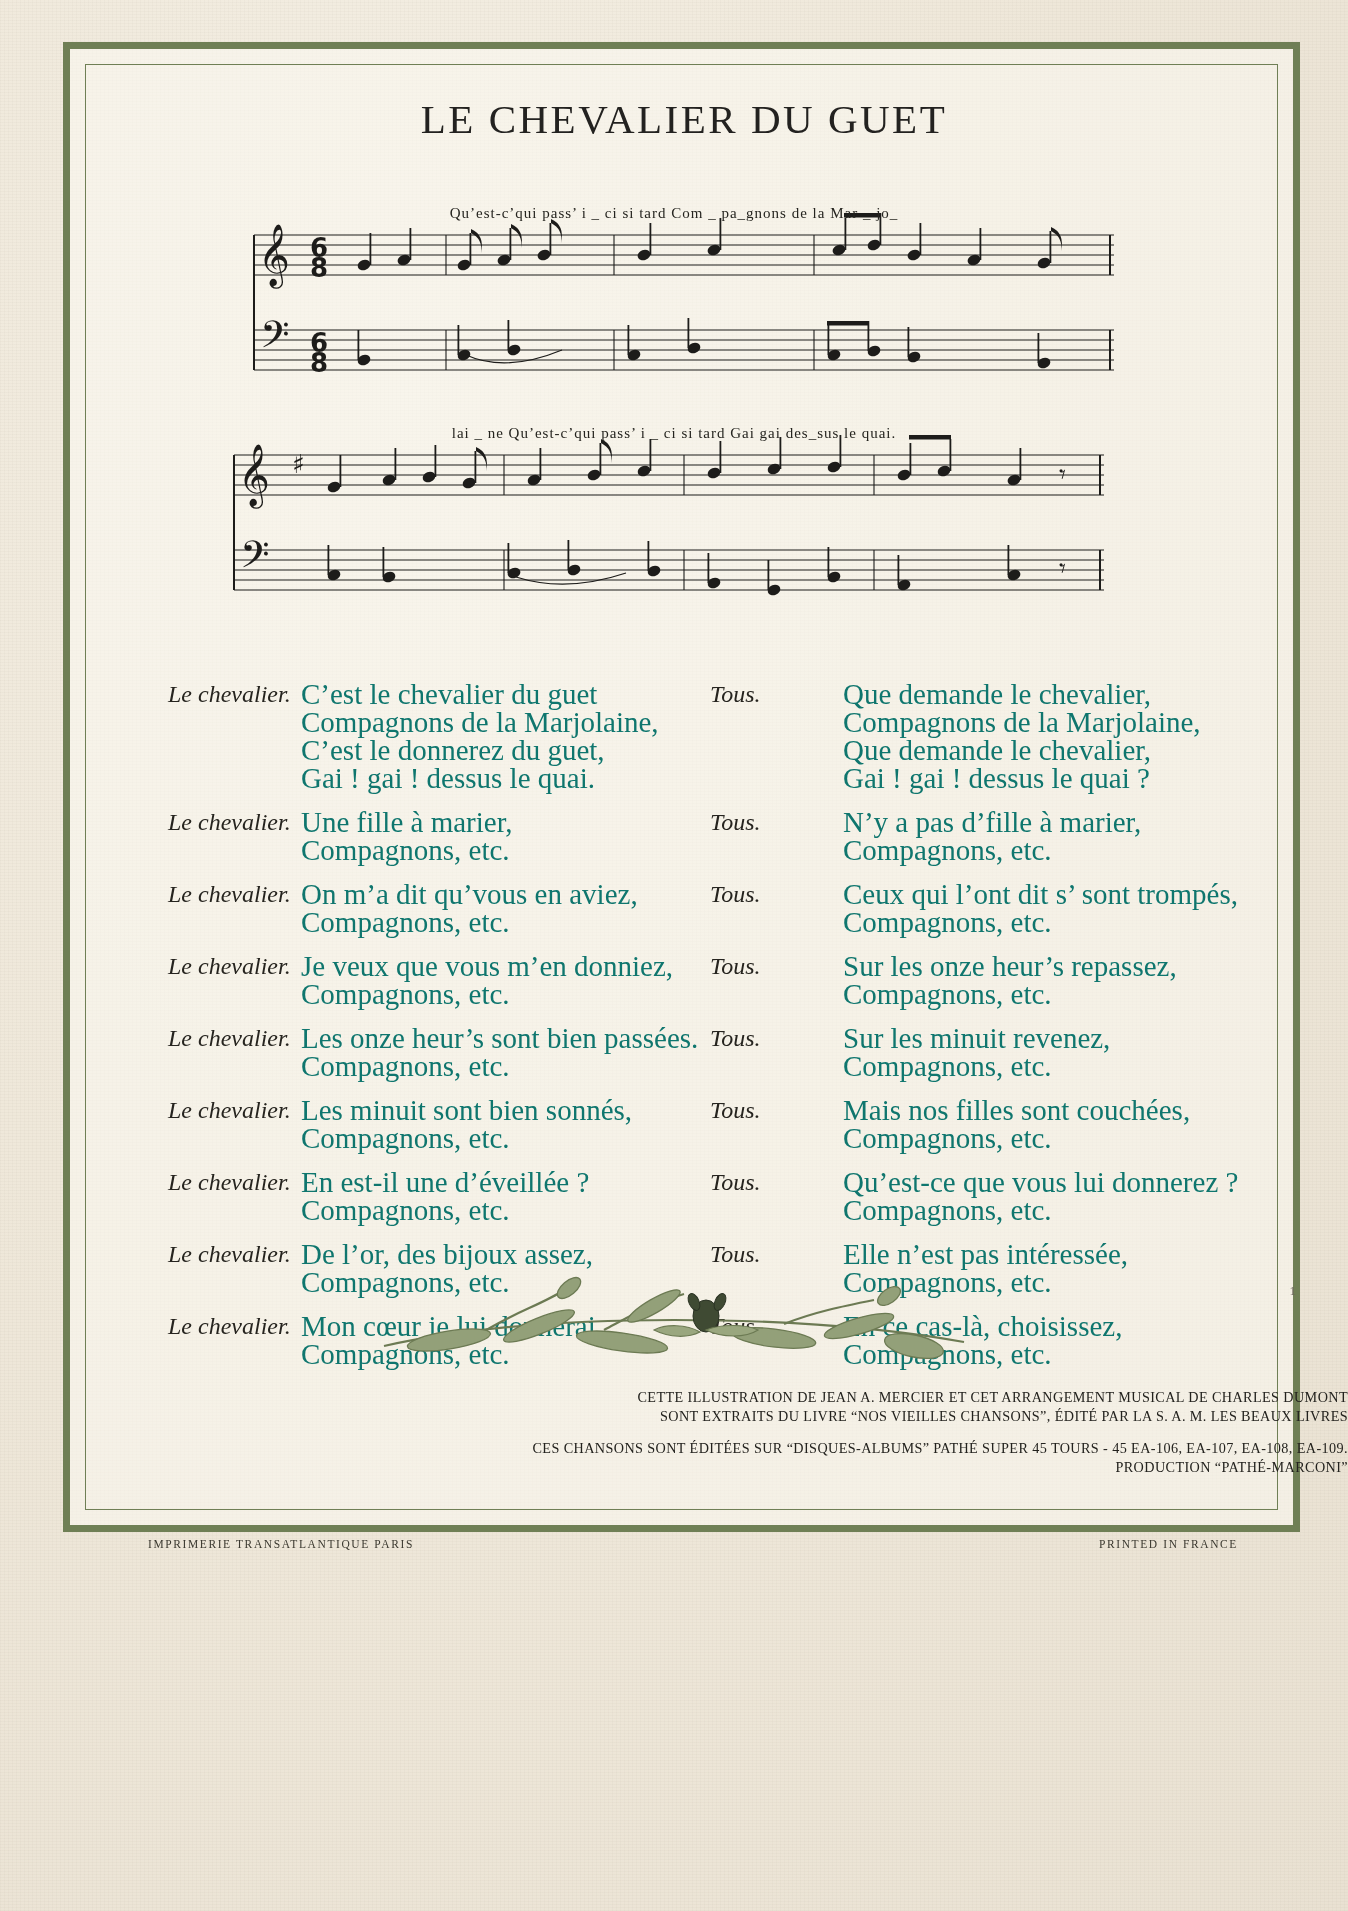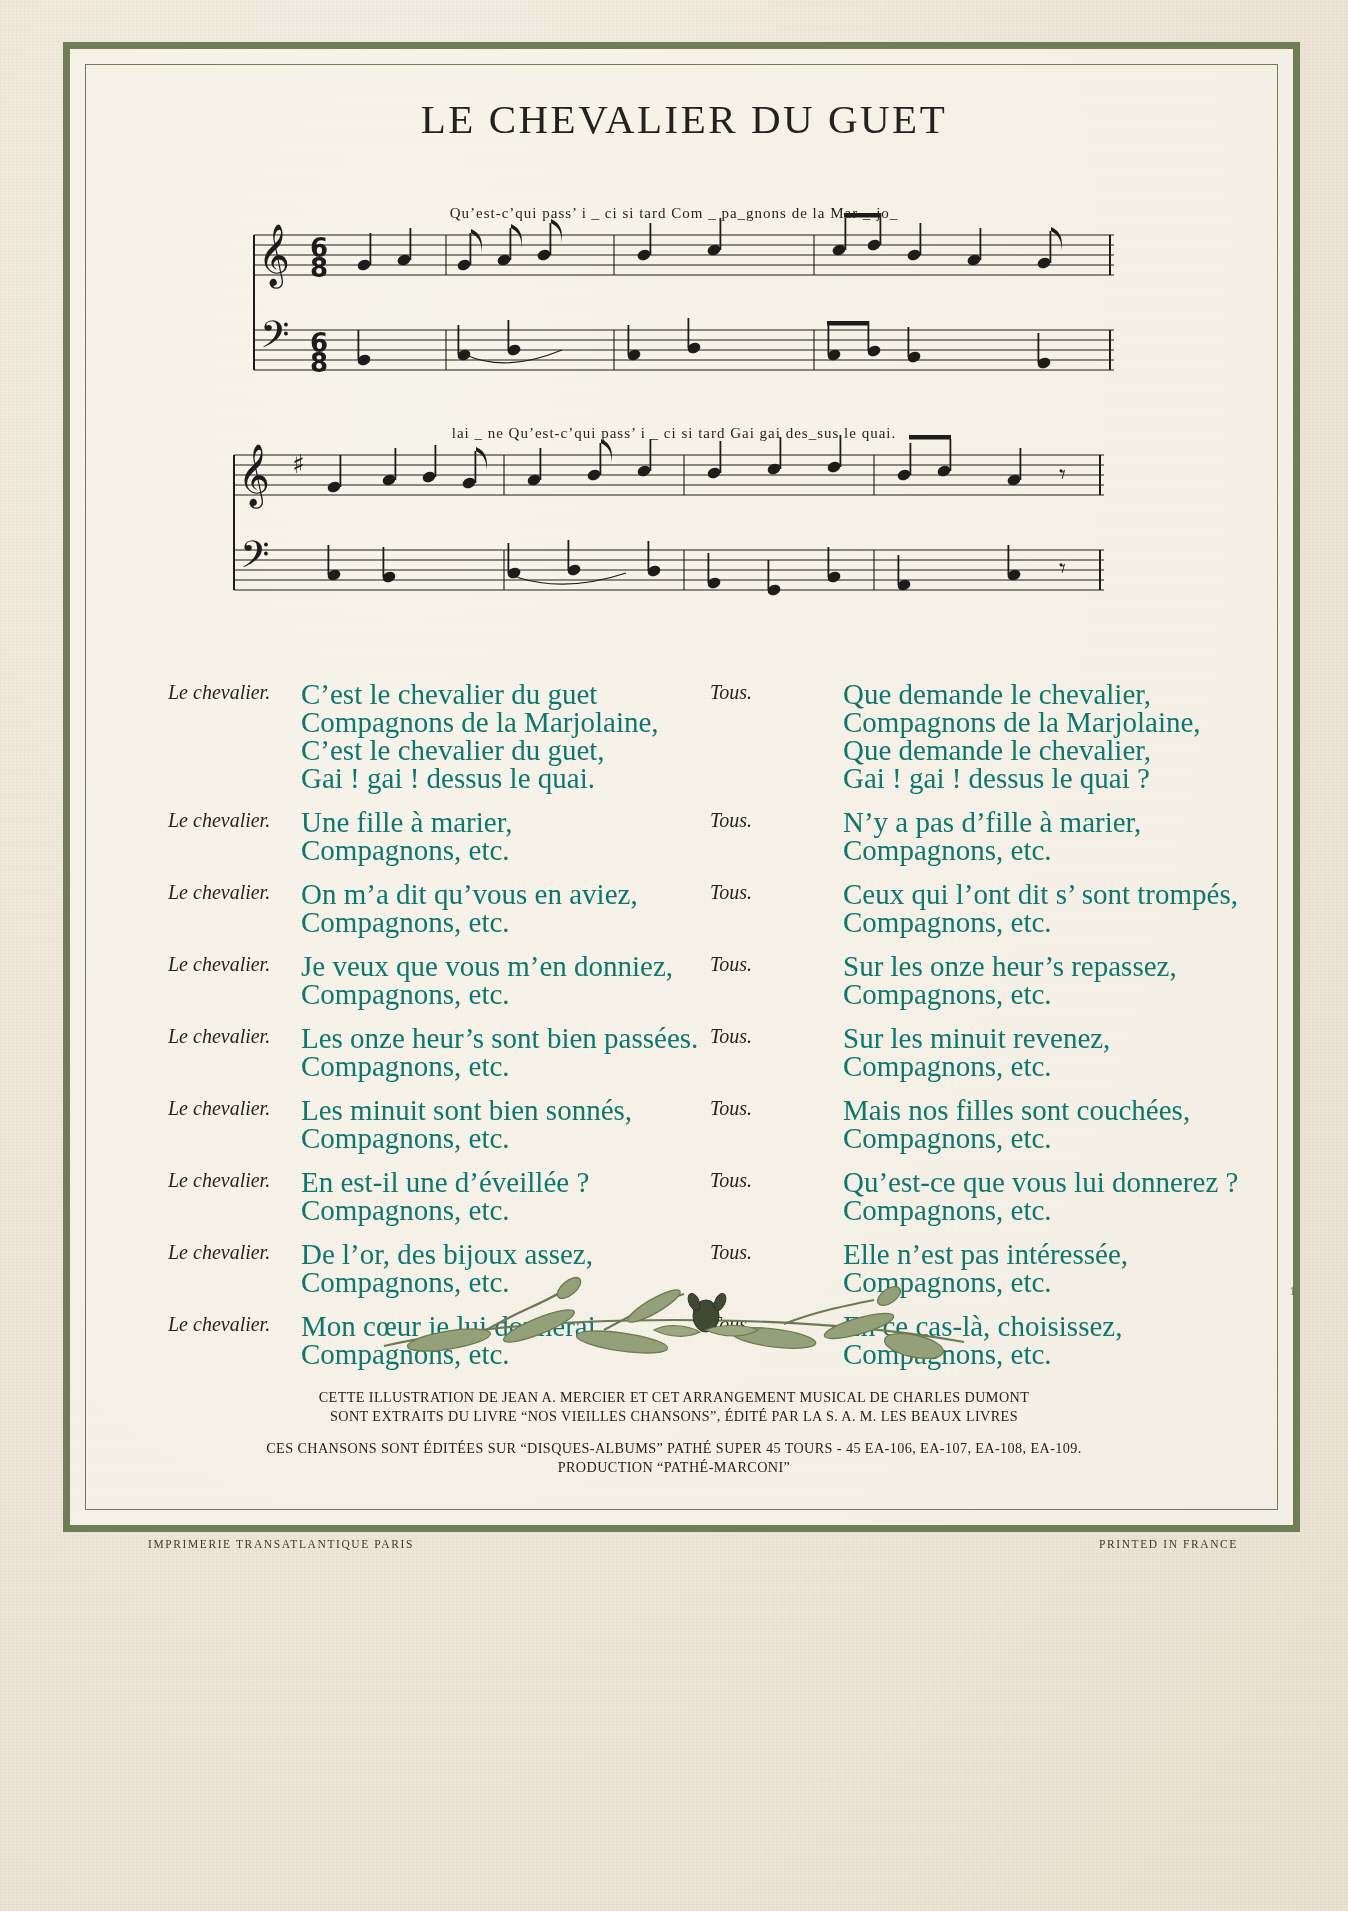--- a/index.html
+++ b/index.html
@@ -58,40 +58,40 @@
 
   
   .verses{
     position:absolute;left:0;right:0;top:680px;
     display:flex;justify-content:center;gap:72px;
   }
   .col{width:470px;}
   .verse{margin-bottom:16px;display:flex;}
   .spk{
     font-style:italic;
-    font-size:20px;
+    font-size:24px;
     width:133px;
     flex:0 0 133px;
     text-align:left;
     color:#26241f;
     padding-top:1px;
   }
   .lines{font-size:29px;line-height:28px;color:#0f766e;}
   .lines div{white-space:nowrap;}
 
   
   .ornament{
     position:absolute;left:50%;transform:translateX(-50%);
     top:1268px;width:640px;height:110px;
   }
 
   
   .credits{
     position:absolute;left:0;right:0;top:1388px;
-    text-align:center;
+    text-align:right;
     font-size:14.2px;
     letter-spacing:0.4px;
     line-height:19px;
     color:#23221e;
   }
   .credits .blk2{margin-top:13px;}
   .edgenote{
     position:absolute;left:148px;top:1538px;
     font-size:11.5px;letter-spacing:1.6px;color:#3a382f;
   }
@@ -298,21 +298,21 @@
 </div>
 
 <div class="verses">
   <div class="col">
 
     <div class="verse">
       <div class="spk">Le chevalier.</div>
       <div class="lines">
         <div>C’est le chevalier du guet</div>
         <div>Compagnons de la Marjolaine,</div>
-        <div>C’est le chevalier du guet,</div>
+        <div>C’est le donnerez du guet,</div>
         <div>Gai ! gai ! dessus le quai.</div>
       </div>
     </div>
 
     <div class="verse">
       <div class="spk">Le chevalier.</div>
       <div class="lines">
         <div>Une fille à marier,</div>
         <div>Compagnons, etc.</div>
       </div>

